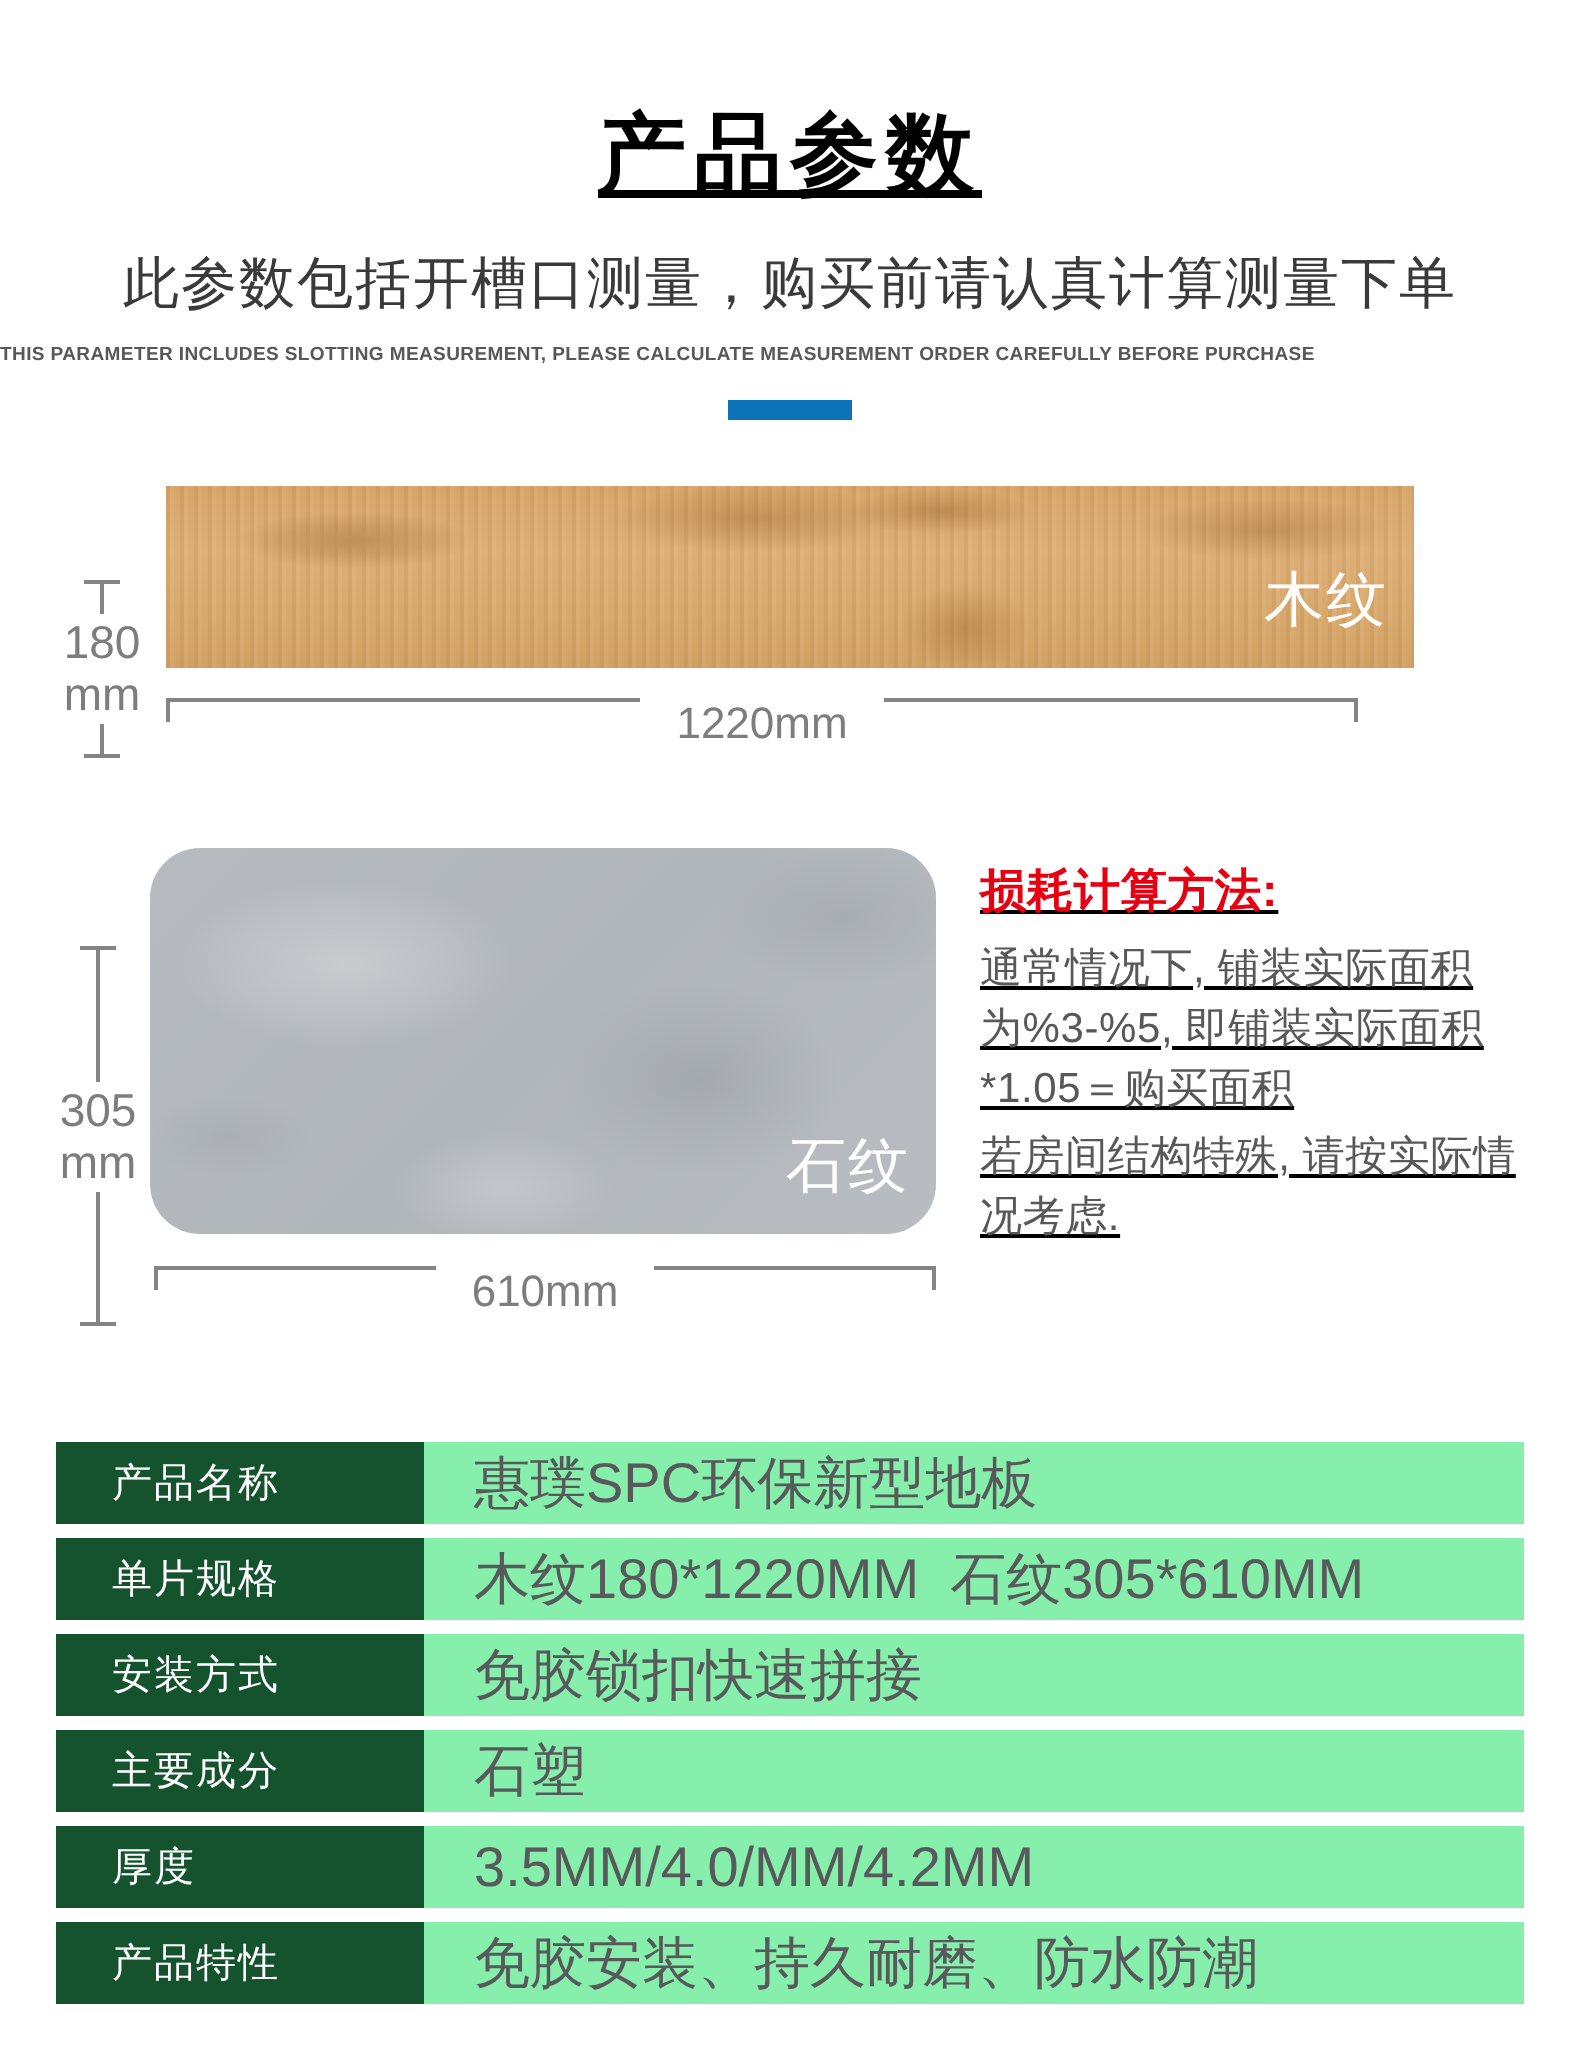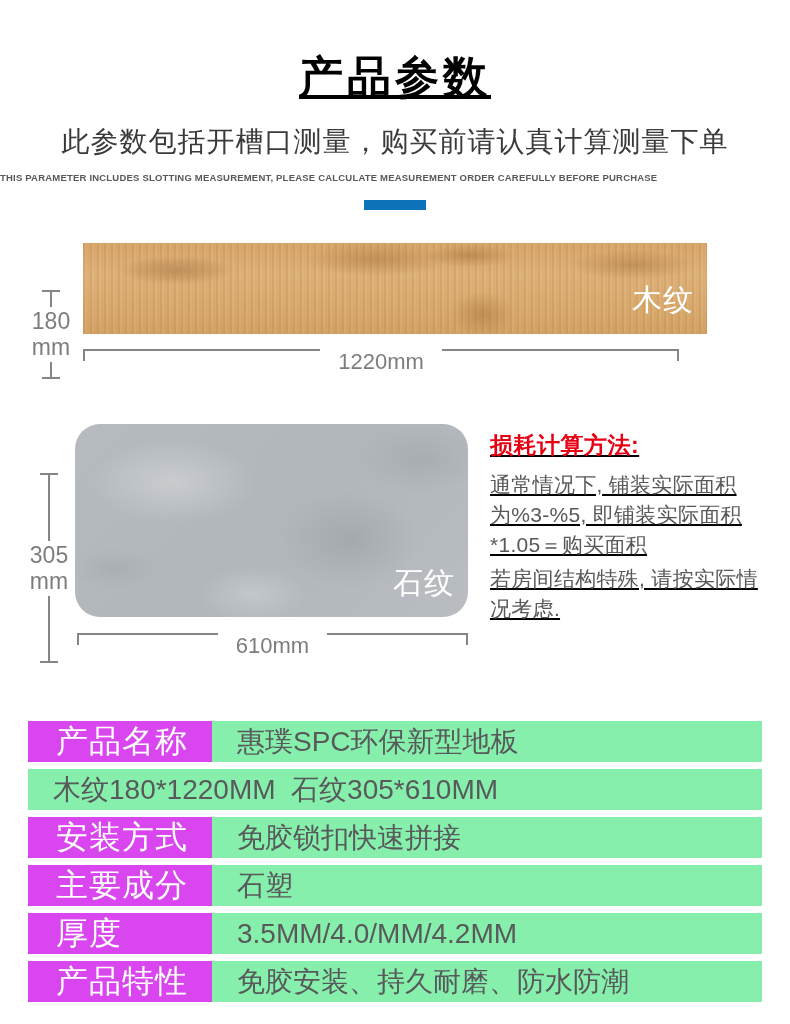--- a/index.html
+++ b/index.html
@@ -116,22 +116,22 @@
   .note-para + .note-para { margin-top:4px; }
 
   
   .spec-table {
     position:absolute; left:28px; top:721px; width:734px;
     display:flex; flex-direction:column; gap:7px;
   }
   .spec-row { height:41px; display:flex; }
   .spec-label {
     width:184px; flex:none;
-    background:#d946ef; color:#ffffff;
-    font-size:32px; letter-spacing:1px;
+    background:#14532d; color:#ffffff;
+    font-size:20px; letter-spacing:1px;
     display:flex; align-items:center;
     padding-left:28px;
   }
   .spec-value {
     flex:1;
     background:#86efac; color:#58595b;
     font-size:28px;
     display:flex; align-items:center;
     padding-left:25px;
     white-space:pre;
@@ -194,20 +194,21 @@
     <div class="note-para">通常情况下, 铺装实际面积为%3-%5, 即铺装实际面积*1.05＝购买面积</div>
     <div class="note-para">若房间结构特殊, 请按实际情况考虑.</div>
   </div>
 
   <div class="spec-table">
     <div class="spec-row">
       <div class="spec-label">产品名称</div>
       <div class="spec-value">惠璞SPC环保新型地板</div>
     </div>
     <div class="spec-row">
+      <div class="spec-label">单片规格</div>
       <div class="spec-value">木纹180*1220MM  石纹305*610MM</div>
     </div>
     <div class="spec-row">
       <div class="spec-label">安装方式</div>
       <div class="spec-value">免胶锁扣快速拼接</div>
     </div>
     <div class="spec-row">
       <div class="spec-label">主要成分</div>
       <div class="spec-value">石塑</div>
     </div>

